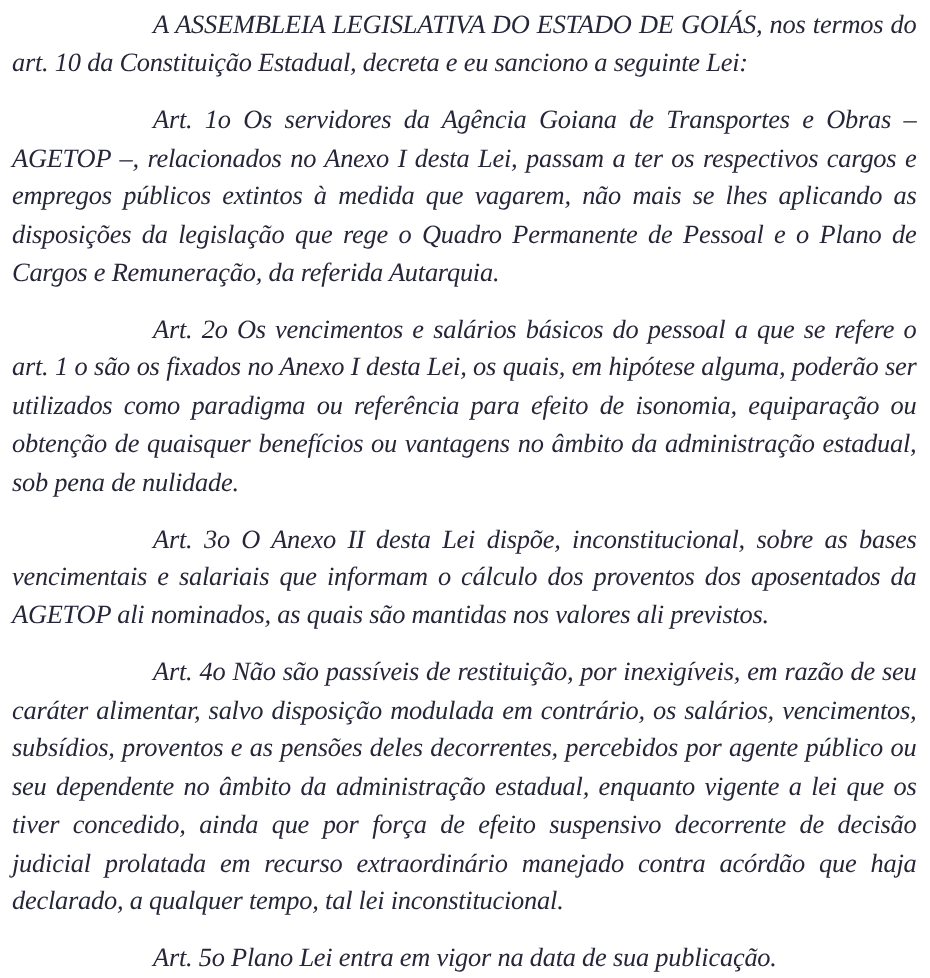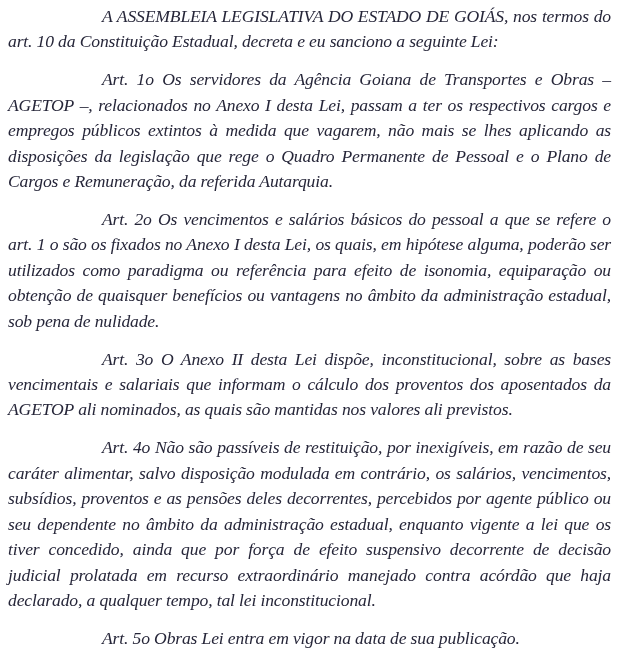--- a/index.html
+++ b/index.html
@@ -36,14 +36,14 @@
 </style>
 </head>
 <body>
 
 <div class="page">
   <p>A ASSEMBLEIA LEGISLATIVA DO ESTADO DE GOIÁS, nos termos do art. 10 da Constituição Estadual, decreta e eu sanciono a seguinte Lei:</p>
   <p>Art. 1o Os servidores da Agência Goiana de Transportes e Obras – AGETOP –, relacionados no Anexo I desta Lei, passam a ter os respectivos cargos e empregos públicos extintos à medida que vagarem, não mais se lhes aplicando as disposições da legislação que rege o Quadro Permanente de Pessoal e o Plano de Cargos e Remuneração, da referida Autarquia.</p>
   <p>Art. 2o Os vencimentos e salários básicos do pessoal a que se refere o art. 1 o são os fixados no Anexo I desta Lei, os quais, em hipótese alguma, poderão ser utilizados como paradigma ou referência para efeito de isonomia, equiparação ou obtenção de quaisquer benefícios ou vantagens no âmbito da administração estadual, sob pena de nulidade.</p>
   <p>Art. 3o O Anexo II desta Lei dispõe, inconstitucional, sobre as bases vencimentais e salariais que informam o cálculo dos proventos dos aposentados da AGETOP ali nominados, as quais são mantidas nos valores ali previstos.</p>
   <p>Art. 4o Não são passíveis de restituição, por inexigíveis, em razão de seu caráter alimentar, salvo disposição modulada em contrário, os salários, vencimentos, subsídios, proventos e as pensões deles decorrentes, percebidos por agente público ou seu dependente no âmbito da administração estadual, enquanto vigente a lei que os tiver concedido, ainda que por força de efeito suspensivo decorrente de decisão judicial prolatada em recurso extraordinário manejado contra acórdão que haja declarado, a qualquer tempo, tal lei inconstitucional.</p>
-  <p>Art. 5o Obras Lei entra em vigor na data de sua publicação.</p>
+  <p>Art. 5o Plano Lei entra em vigor na data de sua publicação.</p>
 </div>
 
 </body></html>

